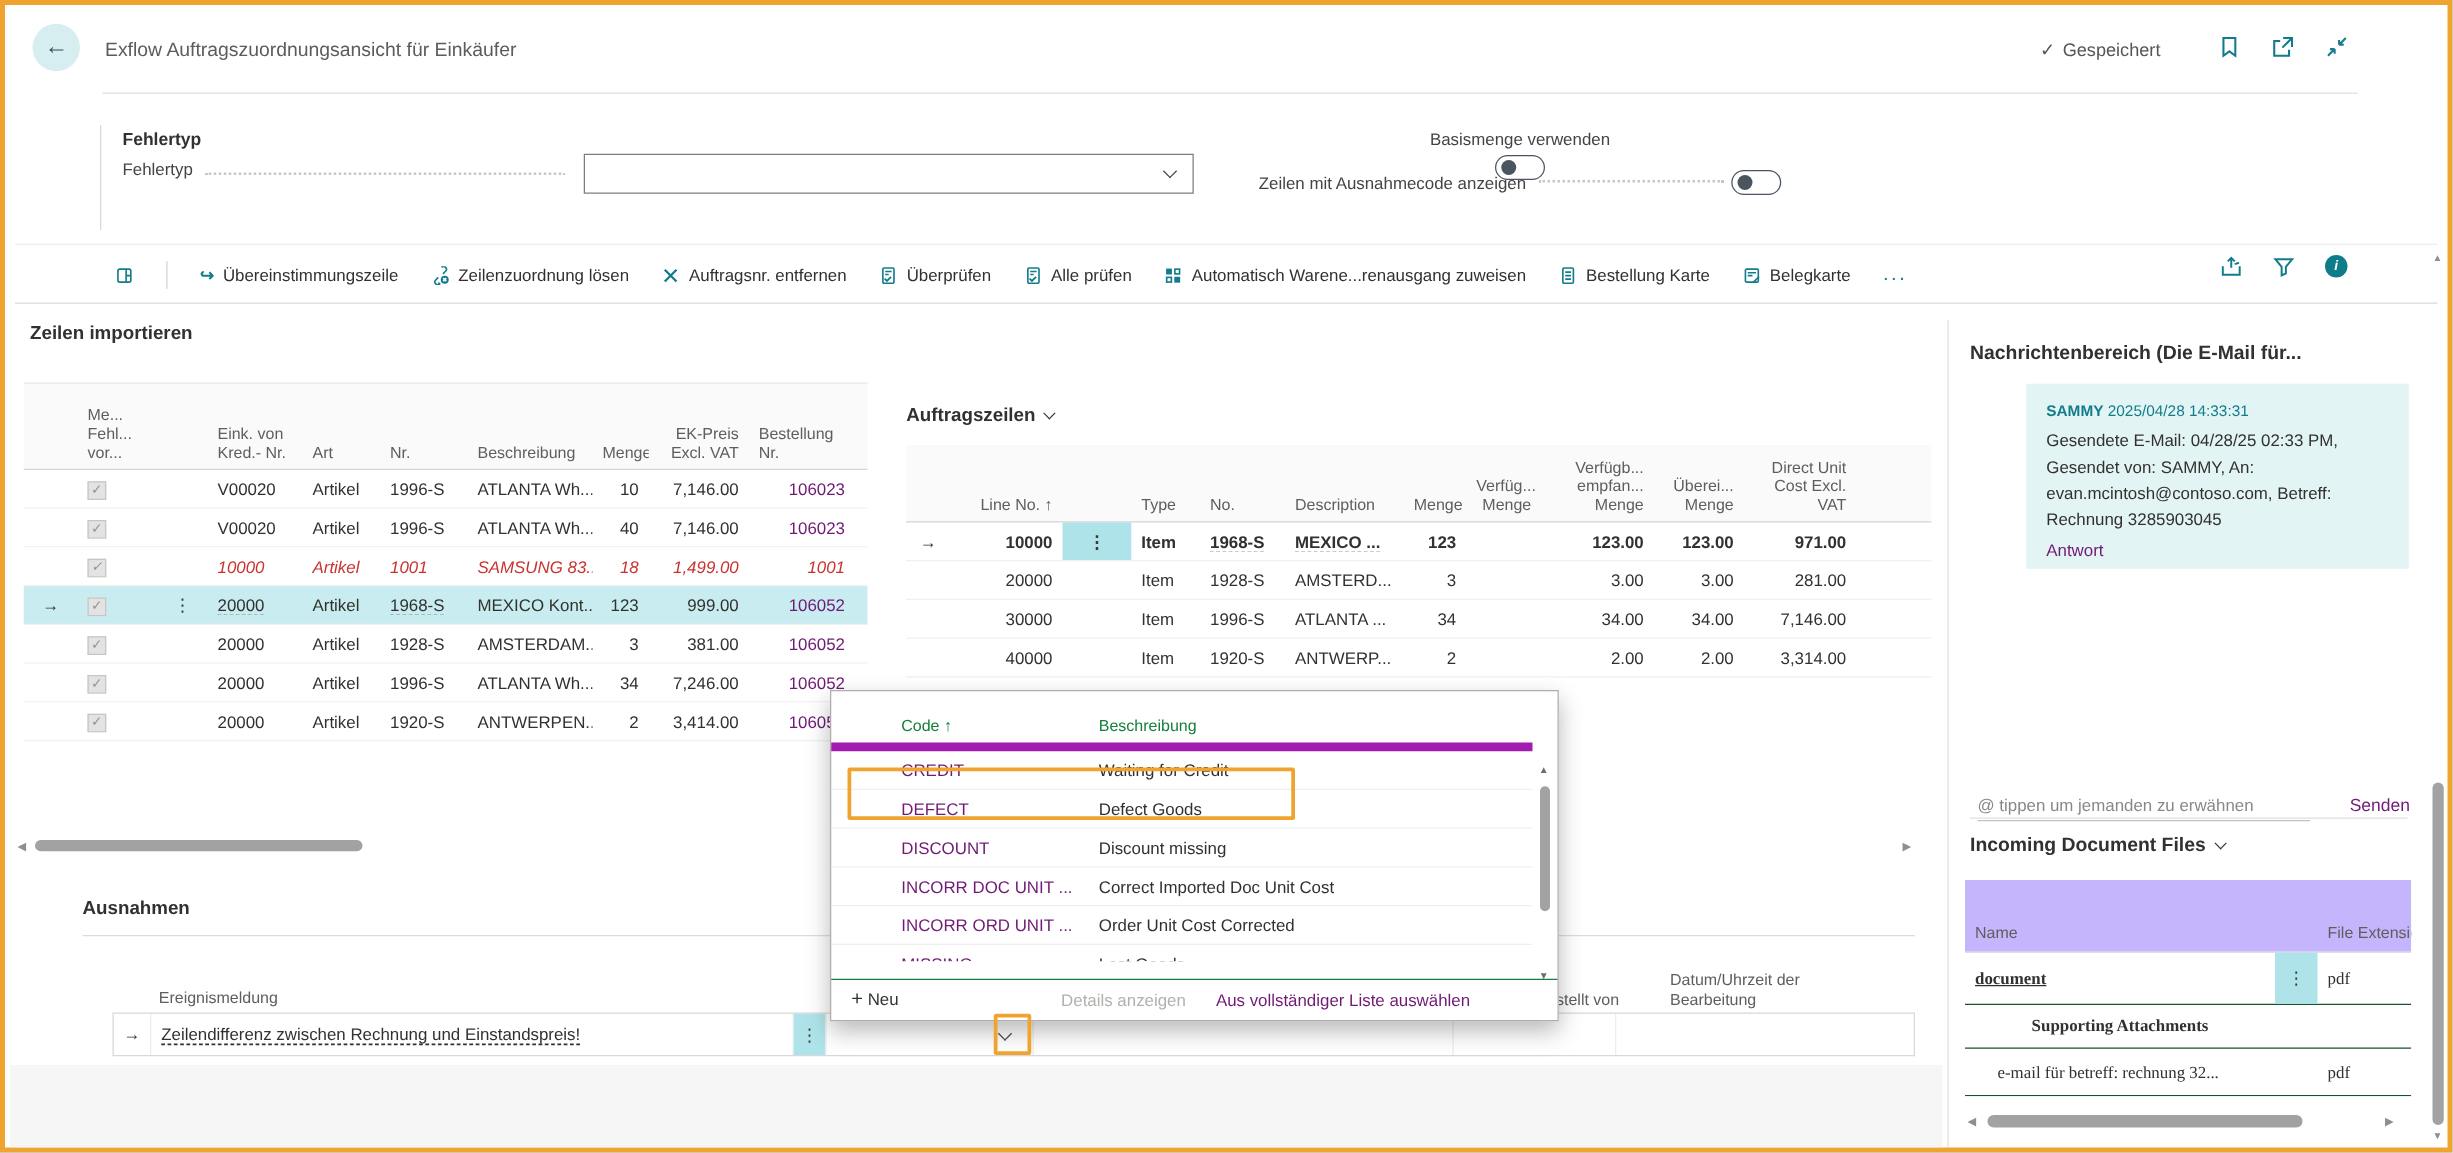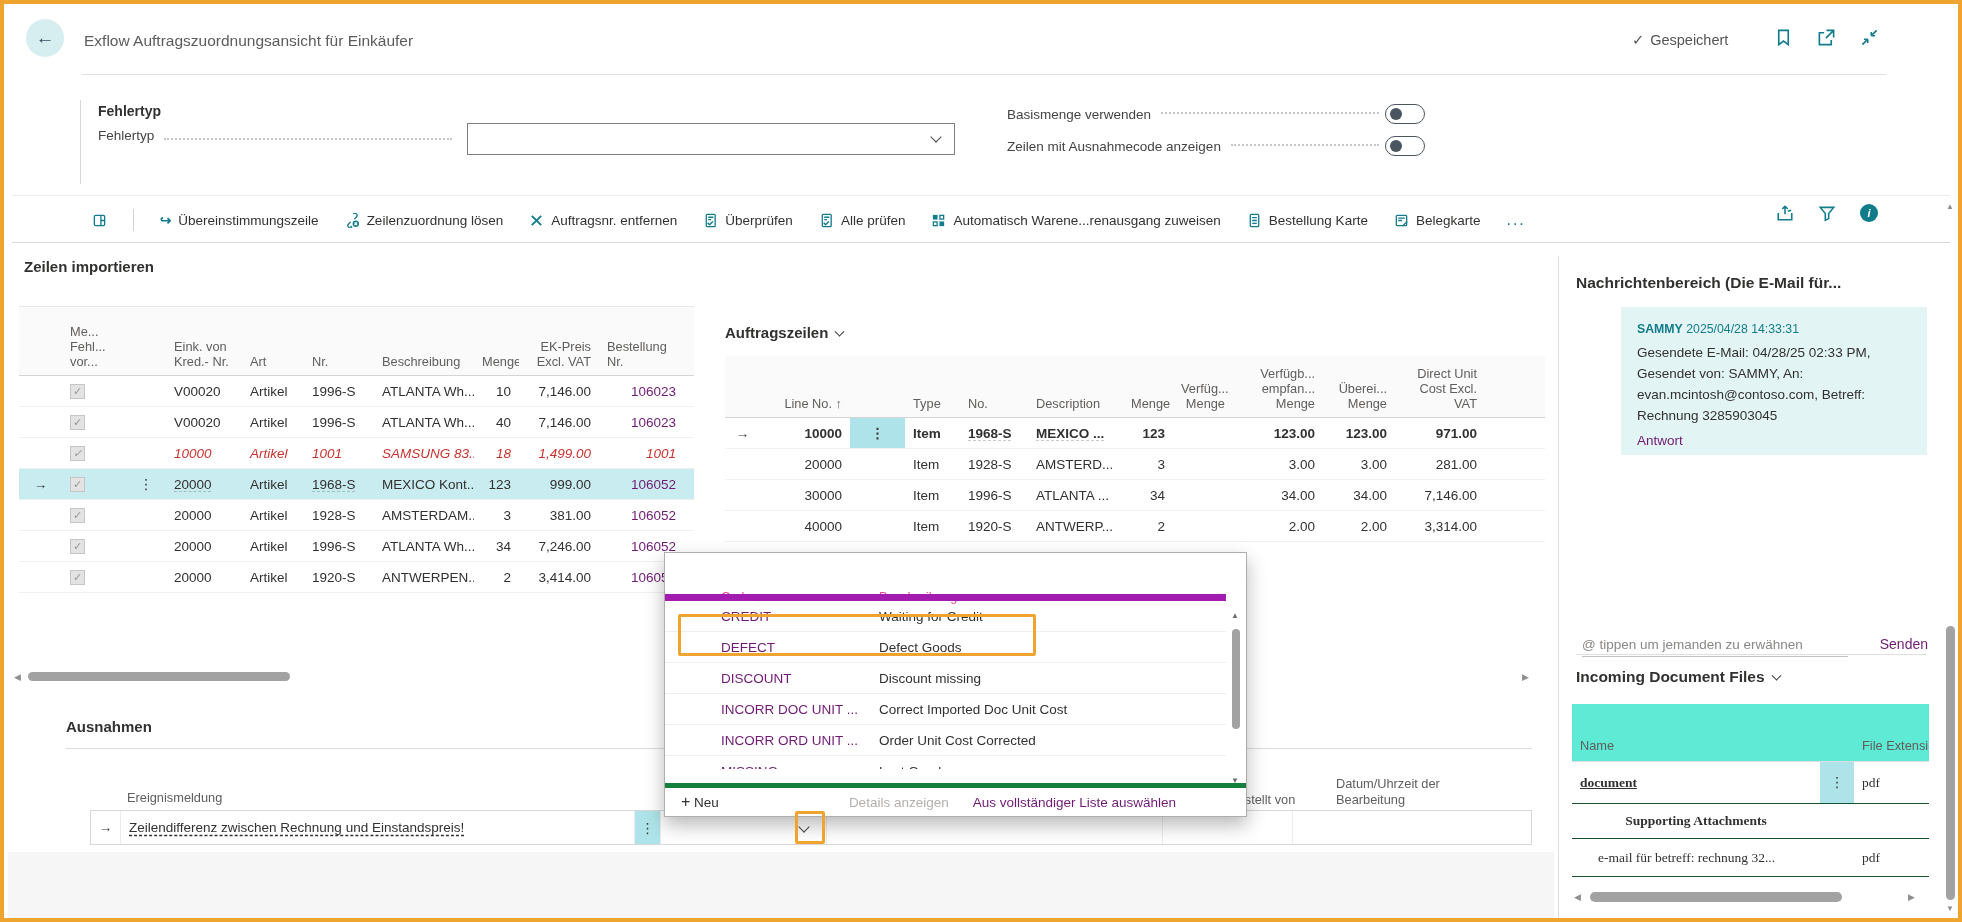--- a/index.html
+++ b/index.html
@@ -76,25 +76,25 @@
   
   .hscroll-main { position:absolute; left:8px; top:666px; width:1532px; height:16px;}
   .sb-arrow { position:absolute; color:#8f8f8f; font-size:9px; top:2px; cursor:pointer;}
   .sb-thumb { position:absolute; background:#a2a2a2; border-radius:5px; cursor:pointer;}
   .vscroll { position:absolute; left:1941px; top:198px; width:11px; height:716px;}
 
   
   .dropdown { position:absolute; left:660px; top:548px; width:583px; height:265px; background:#fff;
               border:1px solid #b0adaa; box-shadow:0 8px 18px rgba(0,0,0,0.28); z-index:5;}
   .dd-grid { display:grid; grid-template-columns:48px 158px 1fr; }
-  .dd-head { position:absolute; top:36px; left:0; right:20px; color:#ec4899; font-size:12.8px;}
+  .dd-head { position:absolute; top:20px; left:0; right:20px; color:#15803d; font-size:12.8px;}
   .dd-rows { position:absolute; top:41px; left:0; right:20px; height:175px; overflow:hidden; border-top:7px solid #a21caf;}
   .dd-row { height:31px; align-items:center; border-bottom:1px solid #efefef; cursor:pointer;}
   .dd-scroll { position:absolute; right:4px; top:60px; width:12px; height:168px;}
-  .dd-foot { position:absolute; bottom:0; left:0; right:0; height:33px; border-top:5px solid #15803d;
+  .dd-foot { position:absolute; bottom:0; left:0; right:0; height:33px; border-top:1px solid #15803d;
              display:flex; align-items:center; font-size:13.5px;}
   .hl-box { position:absolute; border:3px solid #efa42f; border-radius:2px; z-index:6; pointer-events:none;}
 
   
   .exc-divider { position:absolute; left:62px; width:1466px; top:744px; border-top:1px solid #dcdcdc;}
   .exc-hdr { position:absolute; color:#605e5c; font-size:12.8px; line-height:16px;}
   .exc-row { position:absolute; left:86px; top:806px; width:1442px; height:35px; border:1px solid #d8d8d8;
              display:grid; grid-template-columns:30px 514px 26px 166px 336px 130px 1fr; align-items:center; background:#fff;}
   .exc-row > div { height:100%; display:flex; align-items:center; border-right:1px solid #ececec; padding:0 8px; overflow:hidden;}
   .bottom-strip { position:absolute; left:4px; top:848px; width:1546px; height:66px; background:#f6f6f6;}
@@ -103,21 +103,21 @@
   .side-divider { position:absolute; left:1554px; top:252px; height:662px; border-left:1px solid #e1dfdd;}
   .msg-card { position:absolute; left:1617px; top:303px; width:306px; height:148px; background:#e2f4f3; padding:12px 16px;
               line-height:21px; font-size:13.5px;}
   .msg-meta { font-size:12.3px; color:#137c8c; margin-bottom:2px;}
   .mention-row { position:absolute; left:1578px; top:592px; width:346px; display:flex; align-items:baseline; gap:32px;}
   .mention-row input { width:282px; border:none; outline:none; border-bottom:1px solid #c4c2c0; font:inherit; font-size:13.5px;
                        background:transparent; padding-bottom:4px;}
   .mention-row input::placeholder { color:#8a8886; }
   .side-divider2 { position:absolute; left:1572px; width:350px; top:650px; border-top:1px solid #e1dfdd;}
   .files-table { position:absolute; left:1568px; top:700px; width:357px; overflow:hidden; }
-  .ft-head { height:58px; background:#5eead4; display:grid; grid-template-columns:248px 34px 110px; align-items:end;
+  .ft-head { height:58px; background:#c4b5fd; display:grid; grid-template-columns:248px 34px 110px; align-items:end;
              border-bottom:1px solid #ddd;}
   .ft-head .hdr-cell { padding:0 8px 8px 8px; }
   .ft-row { display:grid; grid-template-columns:248px 34px 75px; align-items:center; border-bottom:1px solid #14532d;font-family:Liberation Serif, serif;}
   .sb-hscroll { position:absolute; left:1568px; top:886px; width:350px; height:16px;}
 </style>
 </head>
 <body>
 
 <div class="page">
 
@@ -146,21 +146,21 @@
   <div class="form-rail"></div>
   <div class="group-label">Fehlertyp</div>
   <div class="field-row">
     <span>Fehlertyp</span>
     <span class="leader"></span>
   </div>
   <div class="combo">
     <input value="" style="">
     <span class="chev"></span>
   </div>
-  <div class="toggle-row" style="top:100px;">
+  <div class="toggle-row" style="top:100px;flex-direction:column;">
     <span>Basismenge verwenden</span>
     <span class="leader"></span>
     <span class="toggle">
         <span class="knob"></span>
       </span>
   </div>
   <div class="toggle-row" style="top:132px;">
     <span>Zeilen mit Ausnahmecode anzeigen</span>
     <span class="leader"></span>
     <span class="toggle">

